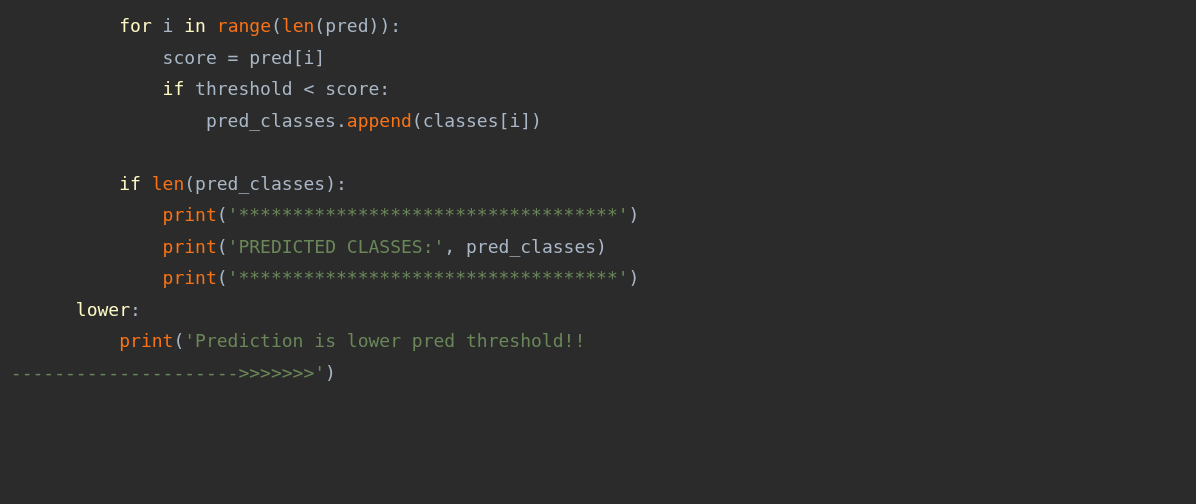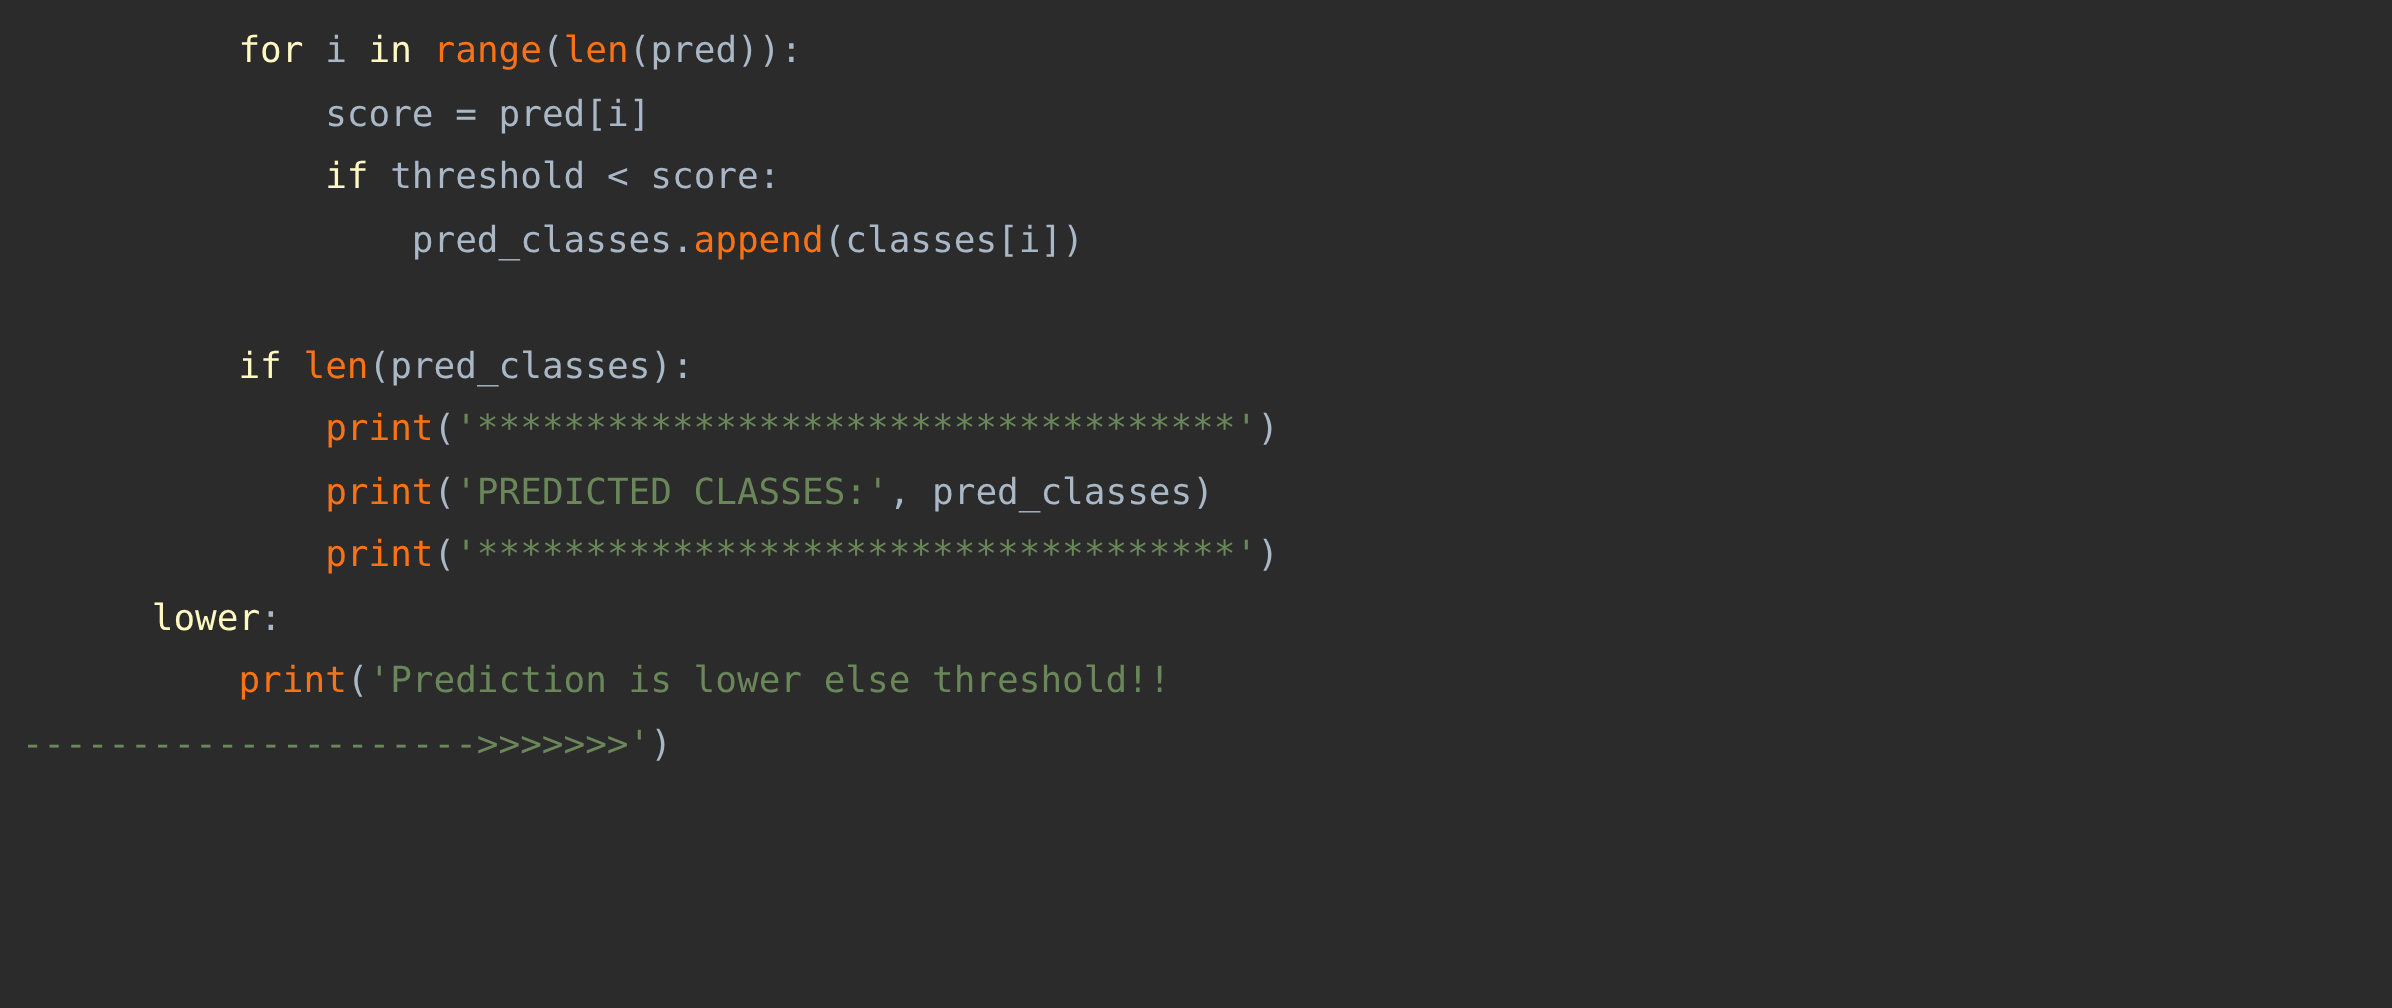--- a/index.html
+++ b/index.html
@@ -31,15 +31,15 @@
 <pre><span>           <span class="kw">for</span> <span class="fn">i</span> <span class="kw">in</span> <span class="builtin">range</span><span class="op">(</span><span class="builtin">len</span><span class="op">(</span><span class="fn">pred</span><span class="op">))</span><span class="op">:</span></span>
 <span>               <span class="fn">score</span><span class="op"> = </span><span class="fn">pred</span><span class="op">[</span><span class="fn">i</span><span class="op">]</span></span>
 <span>               <span class="kw">if</span> <span class="fn">threshold</span><span class="op"> &lt; </span><span class="fn">score</span><span class="op">:</span></span>
 <span>                   <span class="fn">pred_classes</span><span class="op">.</span><span class="builtin">append</span><span class="op">(</span><span class="fn">classes</span><span class="op">[</span><span class="fn">i</span><span class="op">]</span><span class="op">)</span></span>
 <span> </span>
 <span>           <span class="kw">if</span> <span class="builtin">len</span><span class="op">(</span><span class="fn">pred_classes</span><span class="op">)</span><span class="op">:</span></span>
 <span>               <span class="builtin">print</span><span class="op">(</span><span class="str">'***********************************'</span><span class="op">)</span></span>
 <span>               <span class="builtin">print</span><span class="op">(</span><span class="str">'PREDICTED CLASSES:'</span><span class="op">, </span><span class="fn">pred_classes</span><span class="op">)</span></span>
 <span>               <span class="builtin">print</span><span class="op">(</span><span class="str">'***********************************'</span><span class="op">)</span></span>
 <span>       <span class="kw">lower</span><span class="op">:</span></span>
-<span>           <span class="builtin">print</span><span class="op">(</span><span class="str">'Prediction is lower else threshold!!</span></span>
+<span>           <span class="builtin">print</span><span class="op">(</span><span class="str">'Prediction is lower pred threshold!!</span></span>
 <span><span class="str"> ---------------------&gt;&gt;&gt;&gt;&gt;&gt;&gt;'</span><span class="op">)</span></span>
 </pre>
 
 </body></html>

